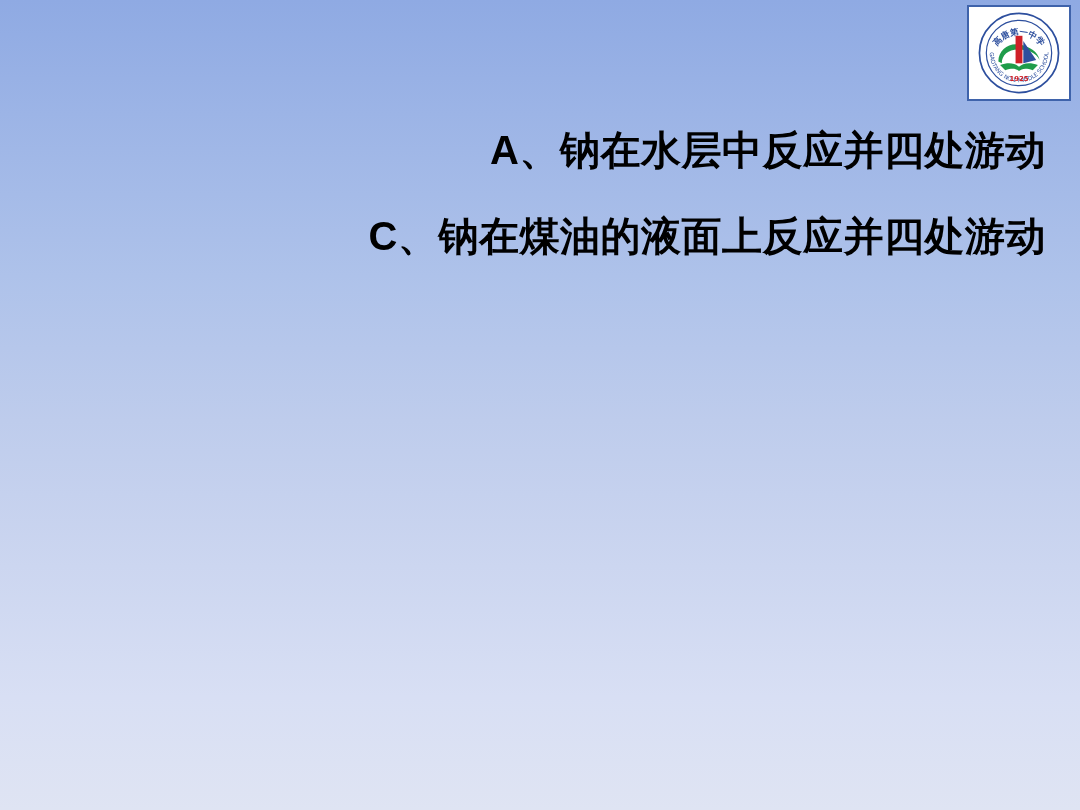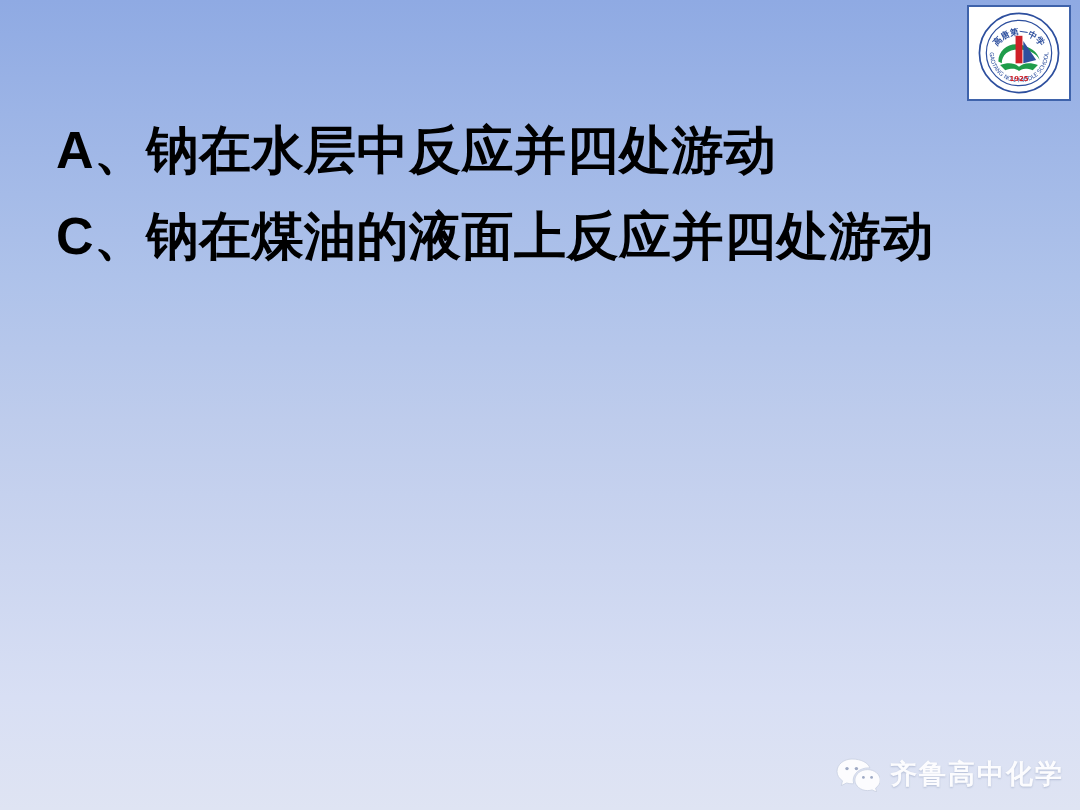--- a/index.html
+++ b/index.html
@@ -60,23 +60,24 @@
     font-size: 40px;
     line-height: 54px;
   }
   #question .answer-mark {
     color: #DD1111;
     font-size: 32px;
     font-weight: bold;
     padding: 0 10px;
   }
   .optline {
-    font-size: 52px;
+    font-size: 40px;
     line-height: 52px;
     margin-top: 34px;
+    text-align: right;
   }
   .optline.wrap { white-space: normal; }
   #opt-a { margin-top: 42px; }
 
   
   #watermark {
     position: absolute;
     right: 16px;
     bottom: 18px;
     display: flex;
@@ -128,32 +129,14 @@
 
 
     <div class="optline" id="opt-a"><span>A、</span><span>钠在水层中反应并四处游动</span></div>
 
 
     <div class="optline"><span>C、</span><span>钠在煤油的液面上反应并四处游动</span></div>
 
 
   </div>
 
-  <div id="watermark">
-    <svg id="wechat-icon" width="44" height="36" viewBox="0 0 44 36">
-      <g fill="#ffffff" stroke="#c6cee0" stroke-width="0.8">
-        <path d="M16 3 C7.7 3 1 8.6 1 15.4 c0 3.8 2.1 7.2 5.5 9.4 L5.3 29.6 L10.6 27 c1.7 .5 3.5 .8 5.4 .8
-                 c.6 0 1.2 0 1.8 -.1 c-.4 -1.1 -.6 -2.3 -.6 -3.5 c0 -6.8 6.8 -12.3 15.1 -12.3 c.6 0 1.1 0 1.6 .1
-                 C32.4 6.8 25 3 16 3 Z"></path>
-        <path d="M31.6 13.6 c-7 0 -12.7 4.7 -12.7 10.5 c0 5.8 5.7 10.5 12.7 10.5 c1.6 0 3.1 -.2 4.5 -.7
-                 l4.6 2.2 l-1.1 -4 c2.8 -1.9 4.6 -4.7 4.6 -8 c0 -5.8 -5.7 -10.5 -12.6 -10.5 Z"></path>
-      </g>
-      <g fill="#9aa6c2">
-        <circle cx="11" cy="12.6" r="1.7"></circle>
-        <circle cx="20.4" cy="12.6" r="1.7"></circle>
-        <circle cx="27.4" cy="21.4" r="1.4"></circle>
-        <circle cx="35.6" cy="21.4" r="1.4"></circle>
-      </g>
-    </svg>
-    <span id="wm-text">齐鲁高中化学</span>
-  </div>
 
 </div>
 
 </body></html>

